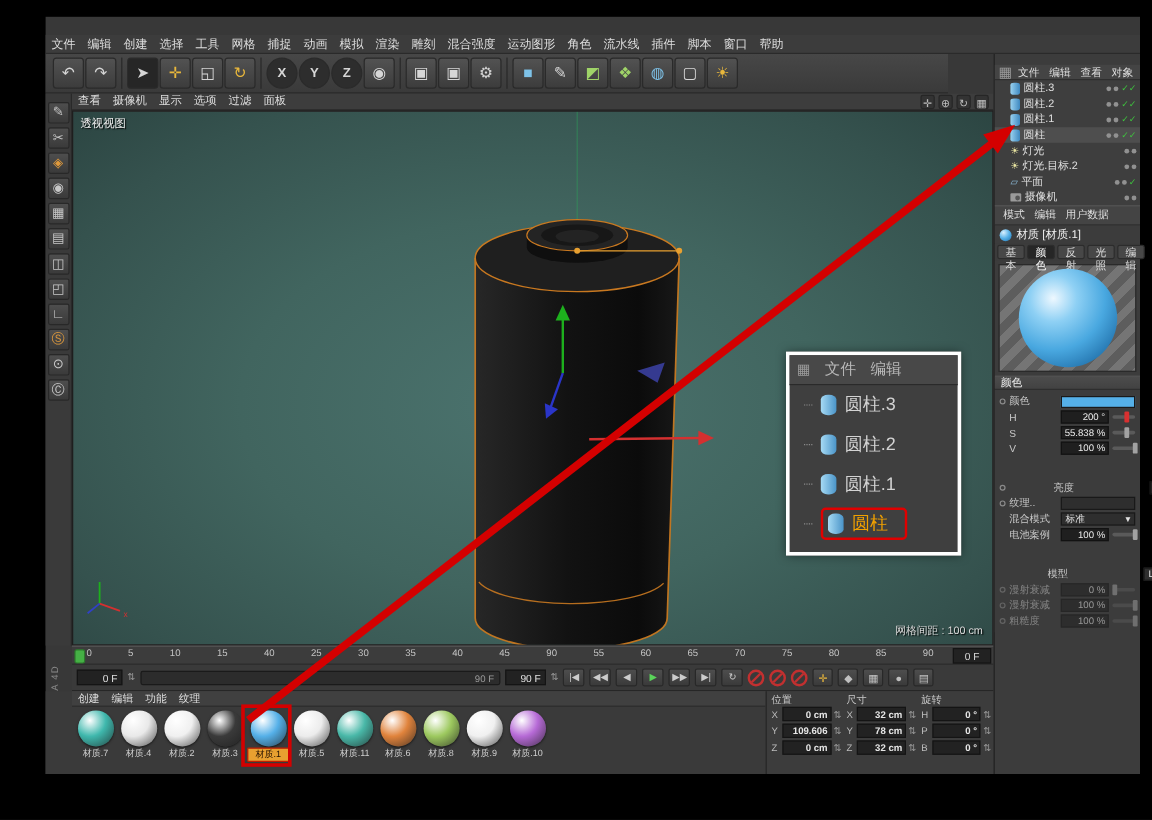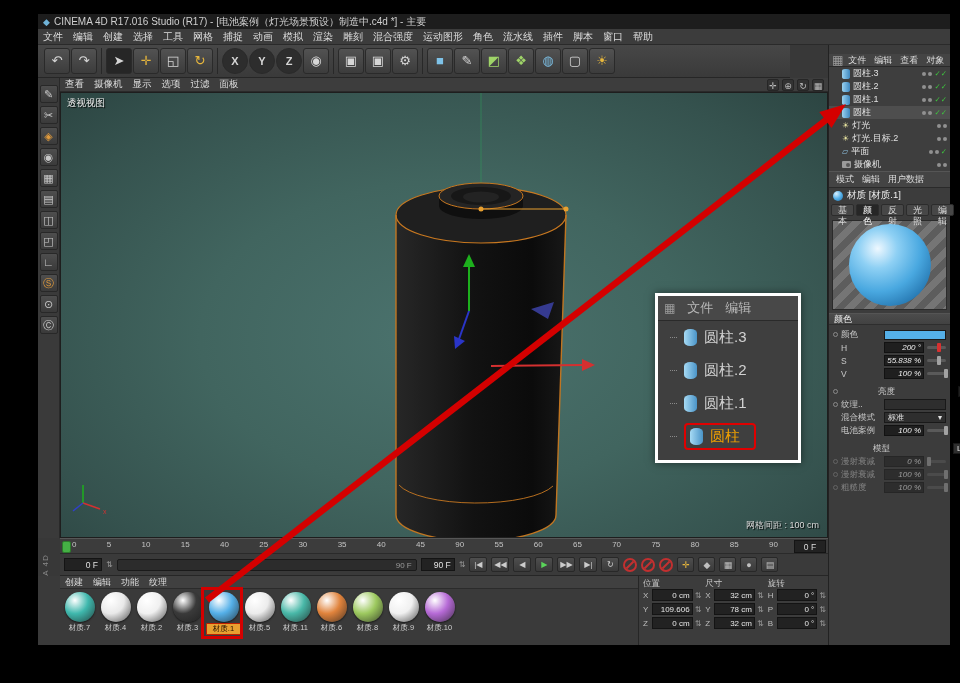--- a/index.html
+++ b/index.html
@@ -60,21 +60,21 @@
   .mthumb{width:30px;height:30px;margin:2px auto 1px;border-radius:50%;background:radial-gradient(circle at 33% 28%,#ffffff, var(--c) 45%, #1a1a1a 120%);box-shadow:0 1px 2px rgba(0,0,0,.6);}
   .mlabel{font-size:7.5px;color:#cfcfcf;white-space:nowrap;overflow:hidden;}
   .mcell.sel .mlabel{background:#e8a030;color:#231000;border:1px solid #c02000;border-radius:1px;}
 
   
   .coords{position:absolute;left:600px;top:562px;width:190px;height:69px;background:#3c3c3c;border-left:1px solid #262626;display:flex;gap:4px;padding:2px 2px 0 4px;}
   .cgroup{flex:1;}
   .chead{color:#c8c8c8;font-size:8.5px;height:11px;}
   .crow{display:flex;align-items:center;gap:2px;margin-bottom:2px;}
   .caxis{color:#bdbdbd;font-size:8px;width:7px;}
-  .cval{flex:1;height:12px;background:#222;border:1px solid #141414;color:#e6e6e6;font-size:8px;text-align:right;line-height:11px;padding-right:2px;}
+  .cval{flex:1;height:12px;background:#222;border:1px solid #141414;color:#e6e6e6;font-size:8px;text-align:right;line-height:11px;padding-right:2px;font-weight:bold;}
 
   
   .rpanel{position:absolute;left:790px;top:31px;width:122px;height:600px;background:#3c3c3c;border-left:1px solid #222;}
   .omenu{margin-top:9px;height:13px;background:#444;border-bottom:1px solid #2a2a2a;display:flex;align-items:center;gap:2px;padding-left:3px;color:#d8d8d8;font-size:9px;}
   .omenu .mi{font-size:9px;padding:0 3px;}
   .olist{height:104px;background:#3e3e3e;}
   .orow{display:flex;align-items:center;height:13px;padding-left:13px;gap:3px;font-size:9px;color:#e0e0e0;white-space:nowrap;}
   .orow.sel{background:#4e4e4e;}
   .cylico{width:8px;height:10px;background:linear-gradient(90deg,#9ad2f0,#3e88c0);border-radius:3px/2px;flex:0 0 auto;}
   .lightico{color:#e8e4a0;font-size:8px;flex:0 0 auto;}
@@ -90,25 +90,25 @@
   .msphere{width:10px;height:10px;border-radius:50%;background:radial-gradient(circle at 33% 28%,#d8f0ff,#55b0e8 50%,#1f6ea8);}
   .atabs{height:14px;display:flex;gap:2px;padding:1px 2px;background:#3c3c3c;}
   .atab{padding:0 6px;background:#474747;border:1px solid #2c2c2c;border-radius:2px;font-size:9px;color:#ddd;line-height:11px;}
   .atab.active{background:#262626;color:#fff;}
   .preview{height:96px;padding:3px;background:#3c3c3c;}
   .checker{width:100%;height:100%;background:repeating-linear-gradient(135deg,#757575 0 7px,#5d5d5d 7px 14px);display:flex;align-items:center;justify-content:center;border:1px solid #2a2a2a;}
   .bigsphere{width:82px;height:82px;border-radius:50%;background:radial-gradient(circle at 35% 30%,#eef8ff,#8ed0f4 25%,#49a8e0 55%,#1f6ea8 85%,#15517e 100%);}
   .sechead{height:12px;background:linear-gradient(#4c4c4c,#424242);border-top:1px solid #555;border-bottom:1px solid #2e2e2e;color:#f0f0f0;font-size:9px;line-height:11px;padding-left:5px;}
   .props{padding:3px 2px;background:#3c3c3c;}
   .prow{display:flex;align-items:center;height:13px;gap:3px;padding:0 2px;font-size:8.5px;color:#c8c8c8;}
-  .prow.gap{margin-top:5px;gap:40px;}
+  .prow.gap{margin-top:20px;gap:40px;}
   .prow.dim{opacity:.5;}
   .pkey{width:5px;height:5px;border:1px solid #8a8a8a;border-radius:50%;flex:0 0 auto;}
   .plab{width:40px;white-space:nowrap;overflow:hidden;flex:0 0 auto;}
-  .pval{width:40px;height:11px;background:#1f1f1f;border:1px solid #121212;color:#ececec;font-size:8px;text-align:right;line-height:10px;padding-right:2px;flex:0 0 auto;font-style:italic;}
+  .pval{width:40px;height:11px;background:#1f1f1f;border:1px solid #121212;color:#ececec;font-size:8px;text-align:right;line-height:10px;padding-right:2px;flex:0 0 auto;}
   .pslider{flex:1;height:3px;background:#5a5a5a;border-radius:2px;position:relative;}
   .ph{position:absolute;top:-3px;width:4px;height:9px;background:#a2a2a2;border-radius:1px;}
   .ph.red{background:#d83030;}
   .pswatch{flex:1;height:10px;background:#55b0e8;border:1px solid #1a1a1a;}
   .pdrop{flex:1;height:11px;background:#2e2e2e;border:1px solid #191919;color:#e2e2e2;font-size:8px;line-height:10px;padding:0 3px;display:flex;justify-content:space-between;}
   .pbtn{flex:1;height:11px;background:#2e2e2e;border:1px solid #191919;}
 
   
   .inset{position:absolute;left:655px;top:293px;width:146px;height:170px;background:#3f3f3f;border:3px solid #fff;z-index:60;box-shadow:0 0 8px rgba(0,0,0,.5);}
   .ihead{height:25px;background:#484848;border-bottom:1px solid #2a2a2a;display:flex;align-items:center;gap:12px;padding-left:6px;color:#b8b8b8;font-size:13px;}
@@ -121,23 +121,20 @@
 
   
   .ann-rect{position:absolute;left:201px;top:587px;width:42px;height:52px;border:3px solid #d40000;z-index:55;}
   .arrow-svg{position:absolute;left:0;top:0;width:960px;height:683px;z-index:70;pointer-events:none;}
 </style>
 </head>
 <body>
 
 <div class="win">
 
-  <div class="titlebar">
-    <span class="logo">◆</span><span>CINEMA 4D R17.016 Studio (R17) - [电池案例（灯光场景预设）制造中.c4d *] - 主要</span>
-  </div>
 
   <div class="menubar">
     <span class="mi">文件</span>
     <span class="mi">编辑</span>
     <span class="mi">创建</span>
     <span class="mi">选择</span>
     <span class="mi">工具</span>
     <span class="mi">网格</span>
     <span class="mi">捕捉</span>
     <span class="mi">动画</span>

